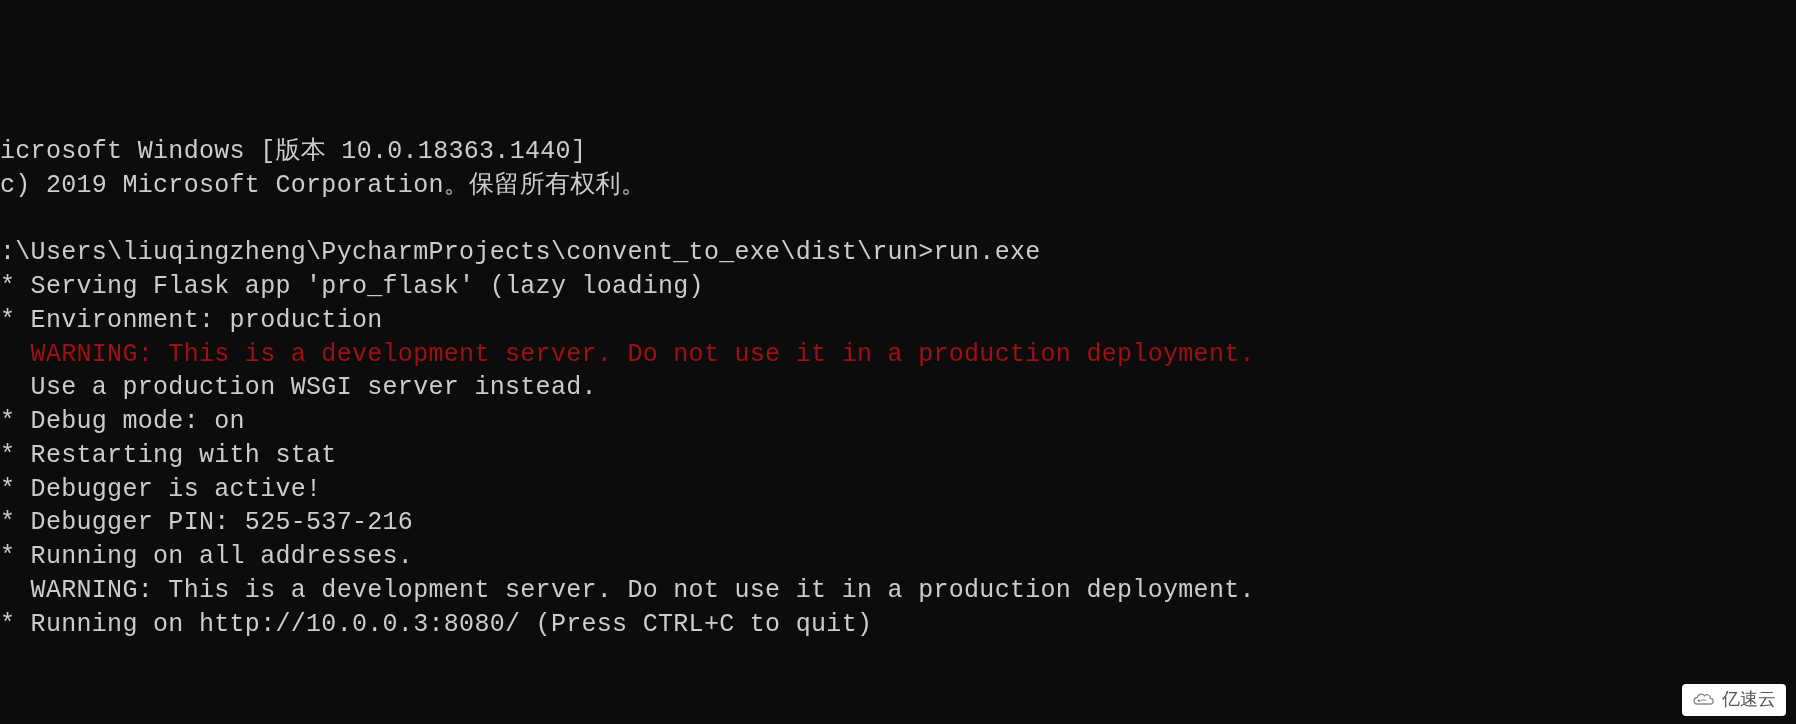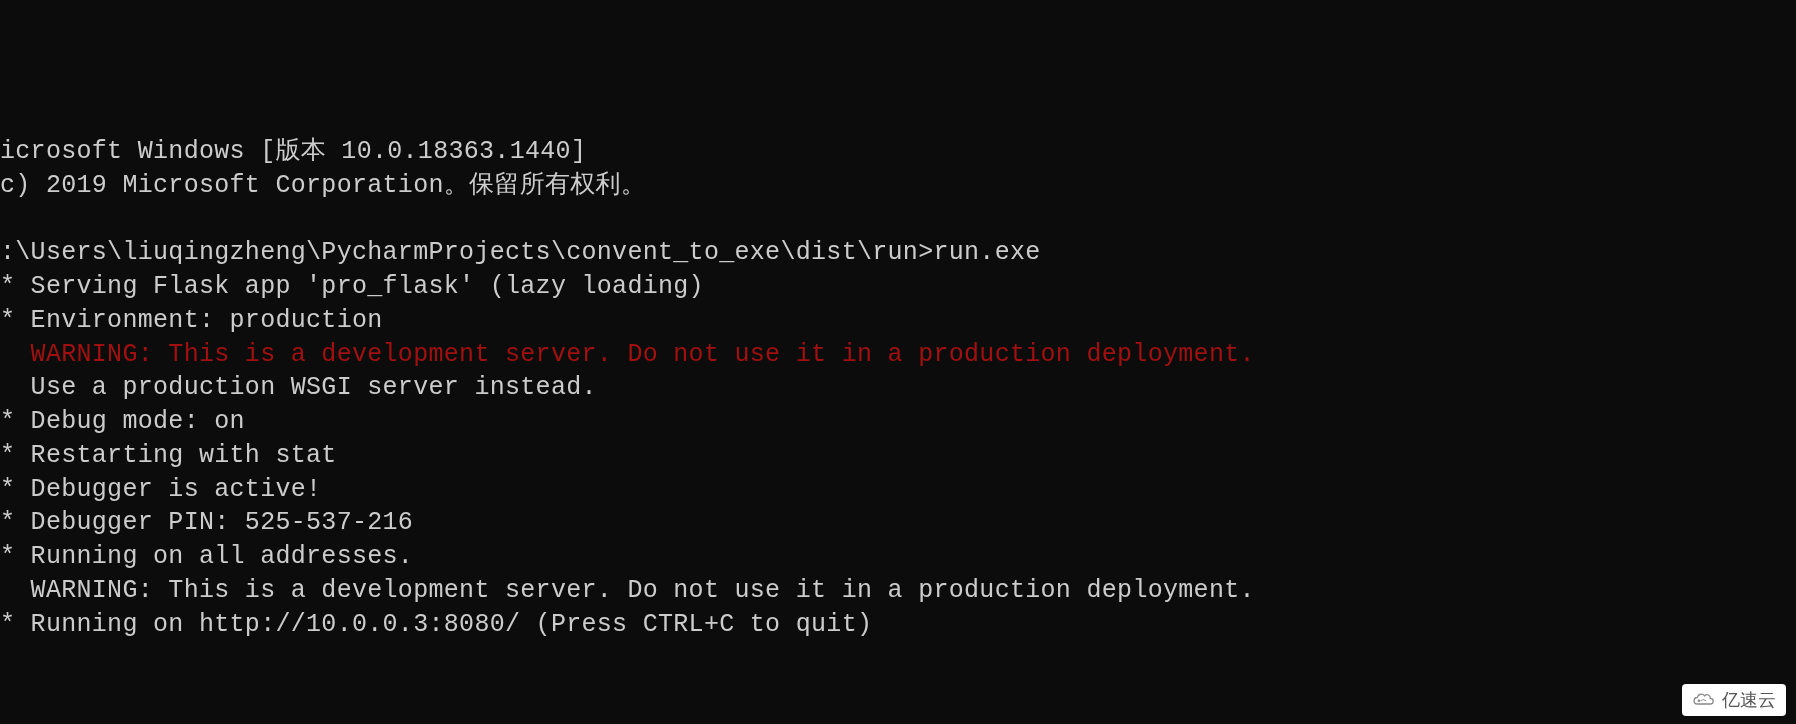--- a/index.html
+++ b/index.html
@@ -34,21 +34,21 @@
     .watermark {
       position: absolute;
       bottom: 8px;
       right: 10px;
       background: #ffffff;
       border-radius: 4px;
       padding: 4px 10px 4px 8px;
       display: flex;
       align-items: center;
       gap: 6px;
-      font-family: Liberation Sans, sans-serif;
+      font-family: Liberation Mono, monospace;
       font-size: 18px;
       color: #555;
       box-shadow: 0 0 2px rgba(0,0,0,0.3);
       letter-spacing: normal;
       white-space: nowrap;
     }
     .watermark .cloud-icon {
       width: 26px;
       height: 18px;
       display: inline-block;

